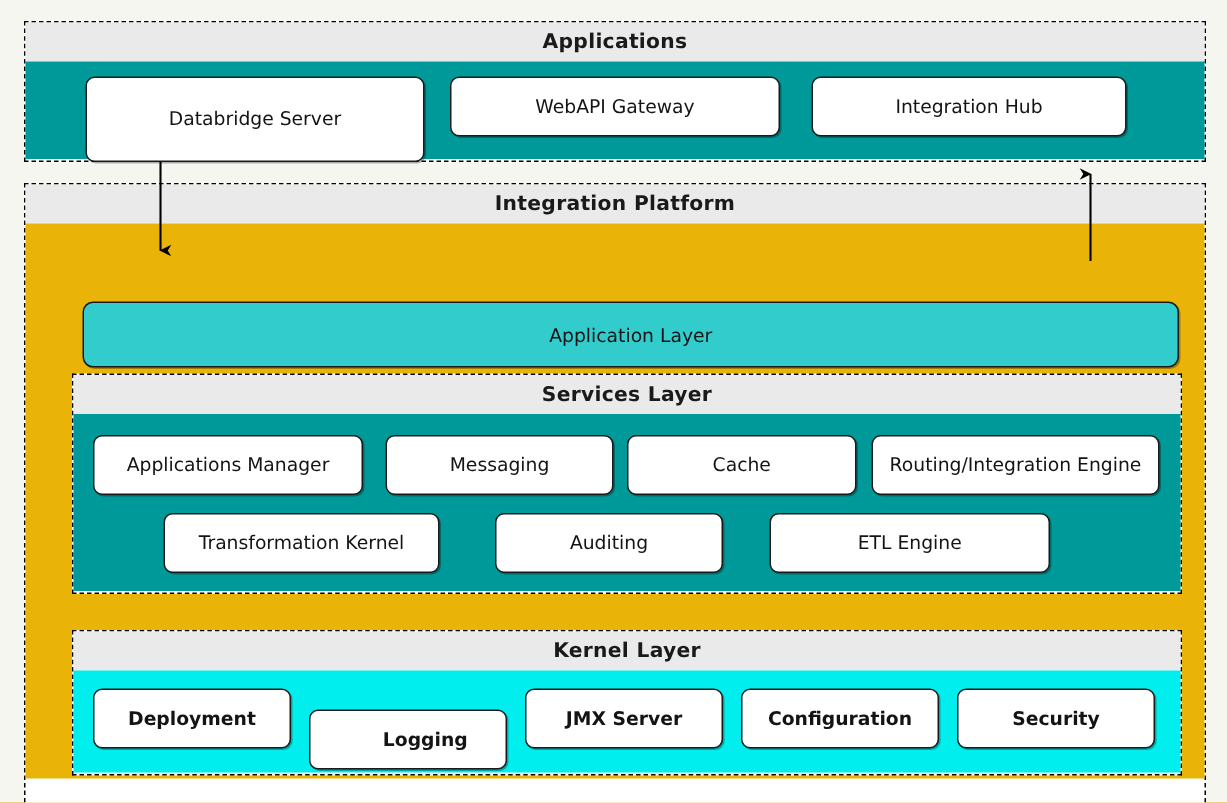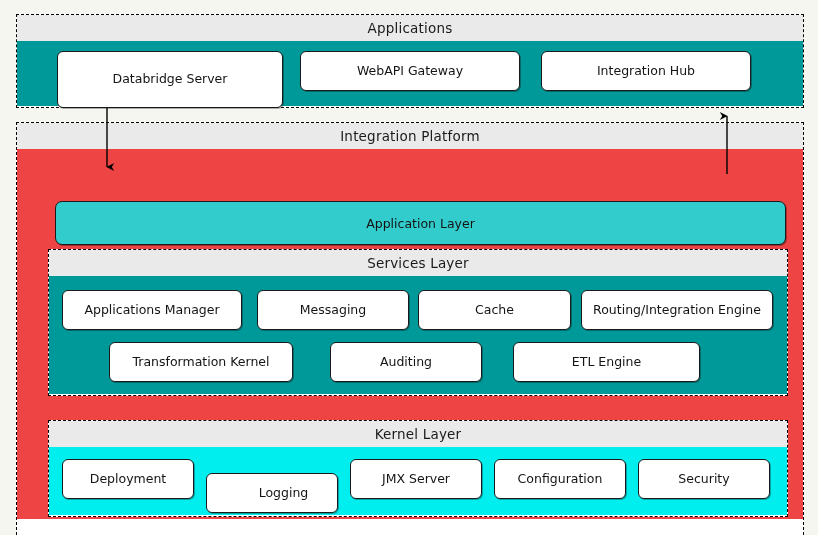--- a/index.html
+++ b/index.html
@@ -31,31 +31,32 @@
     box-sizing: border-box;
     height: 26px;
     line-height: 26px;
     text-align: center;
     background: #eaeaea;
     color: #1a1a1a;
     font-size: 13.5px;
     letter-spacing: .2px;
     white-space: nowrap;
     overflow: hidden;
+    font-weight: bold;
   }
   .container-body {
     position: relative;
     box-sizing: border-box;
     width: 100%;
   }
 
   
   .fill-teal   { background: #009999; }
-  .fill-pale   { background: #ef4444; }
-  .fill-cyan   { background: #00eeee; }
+  .fill-pale   { background: #eab308; }
+  .fill-cyan   { background: #00eeee; font-weight: bold; }
 
   
   .node {
     position: absolute;
     box-sizing: border-box;
     background: #ffffff;
     border: 1.3px solid #1a1a1a;
     border-radius: 6px;
     display: flex;
     align-items: center;

